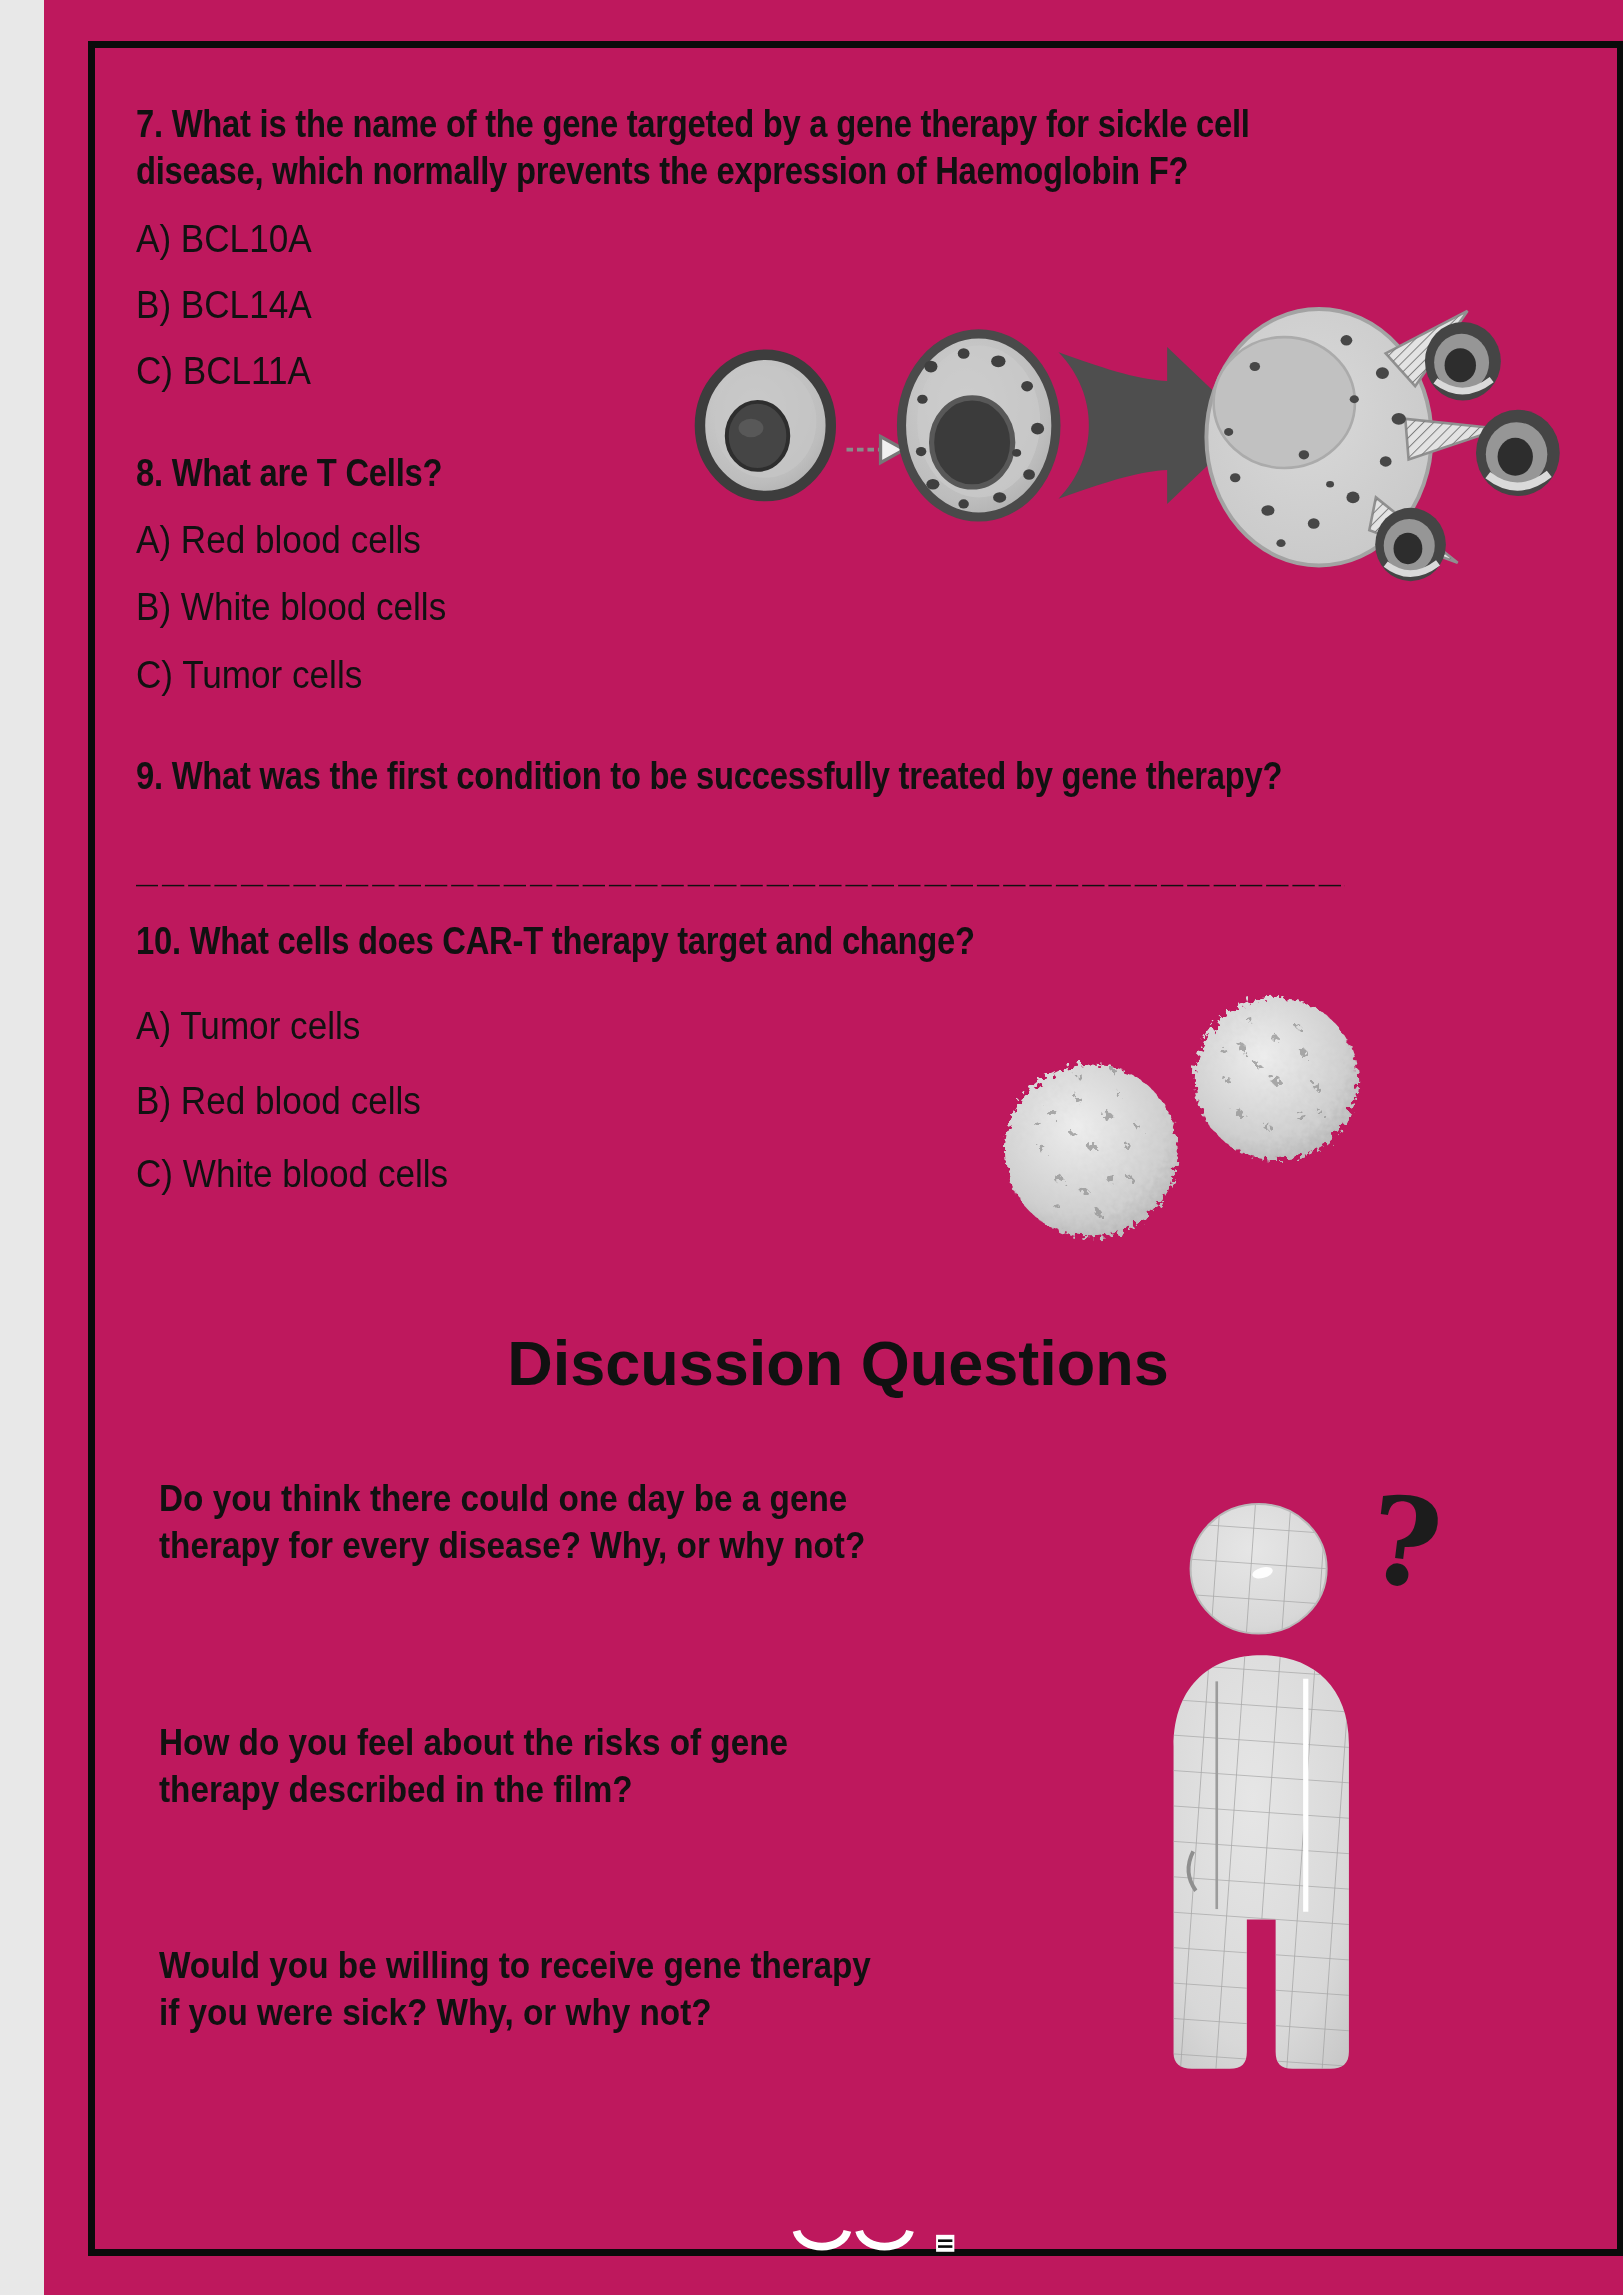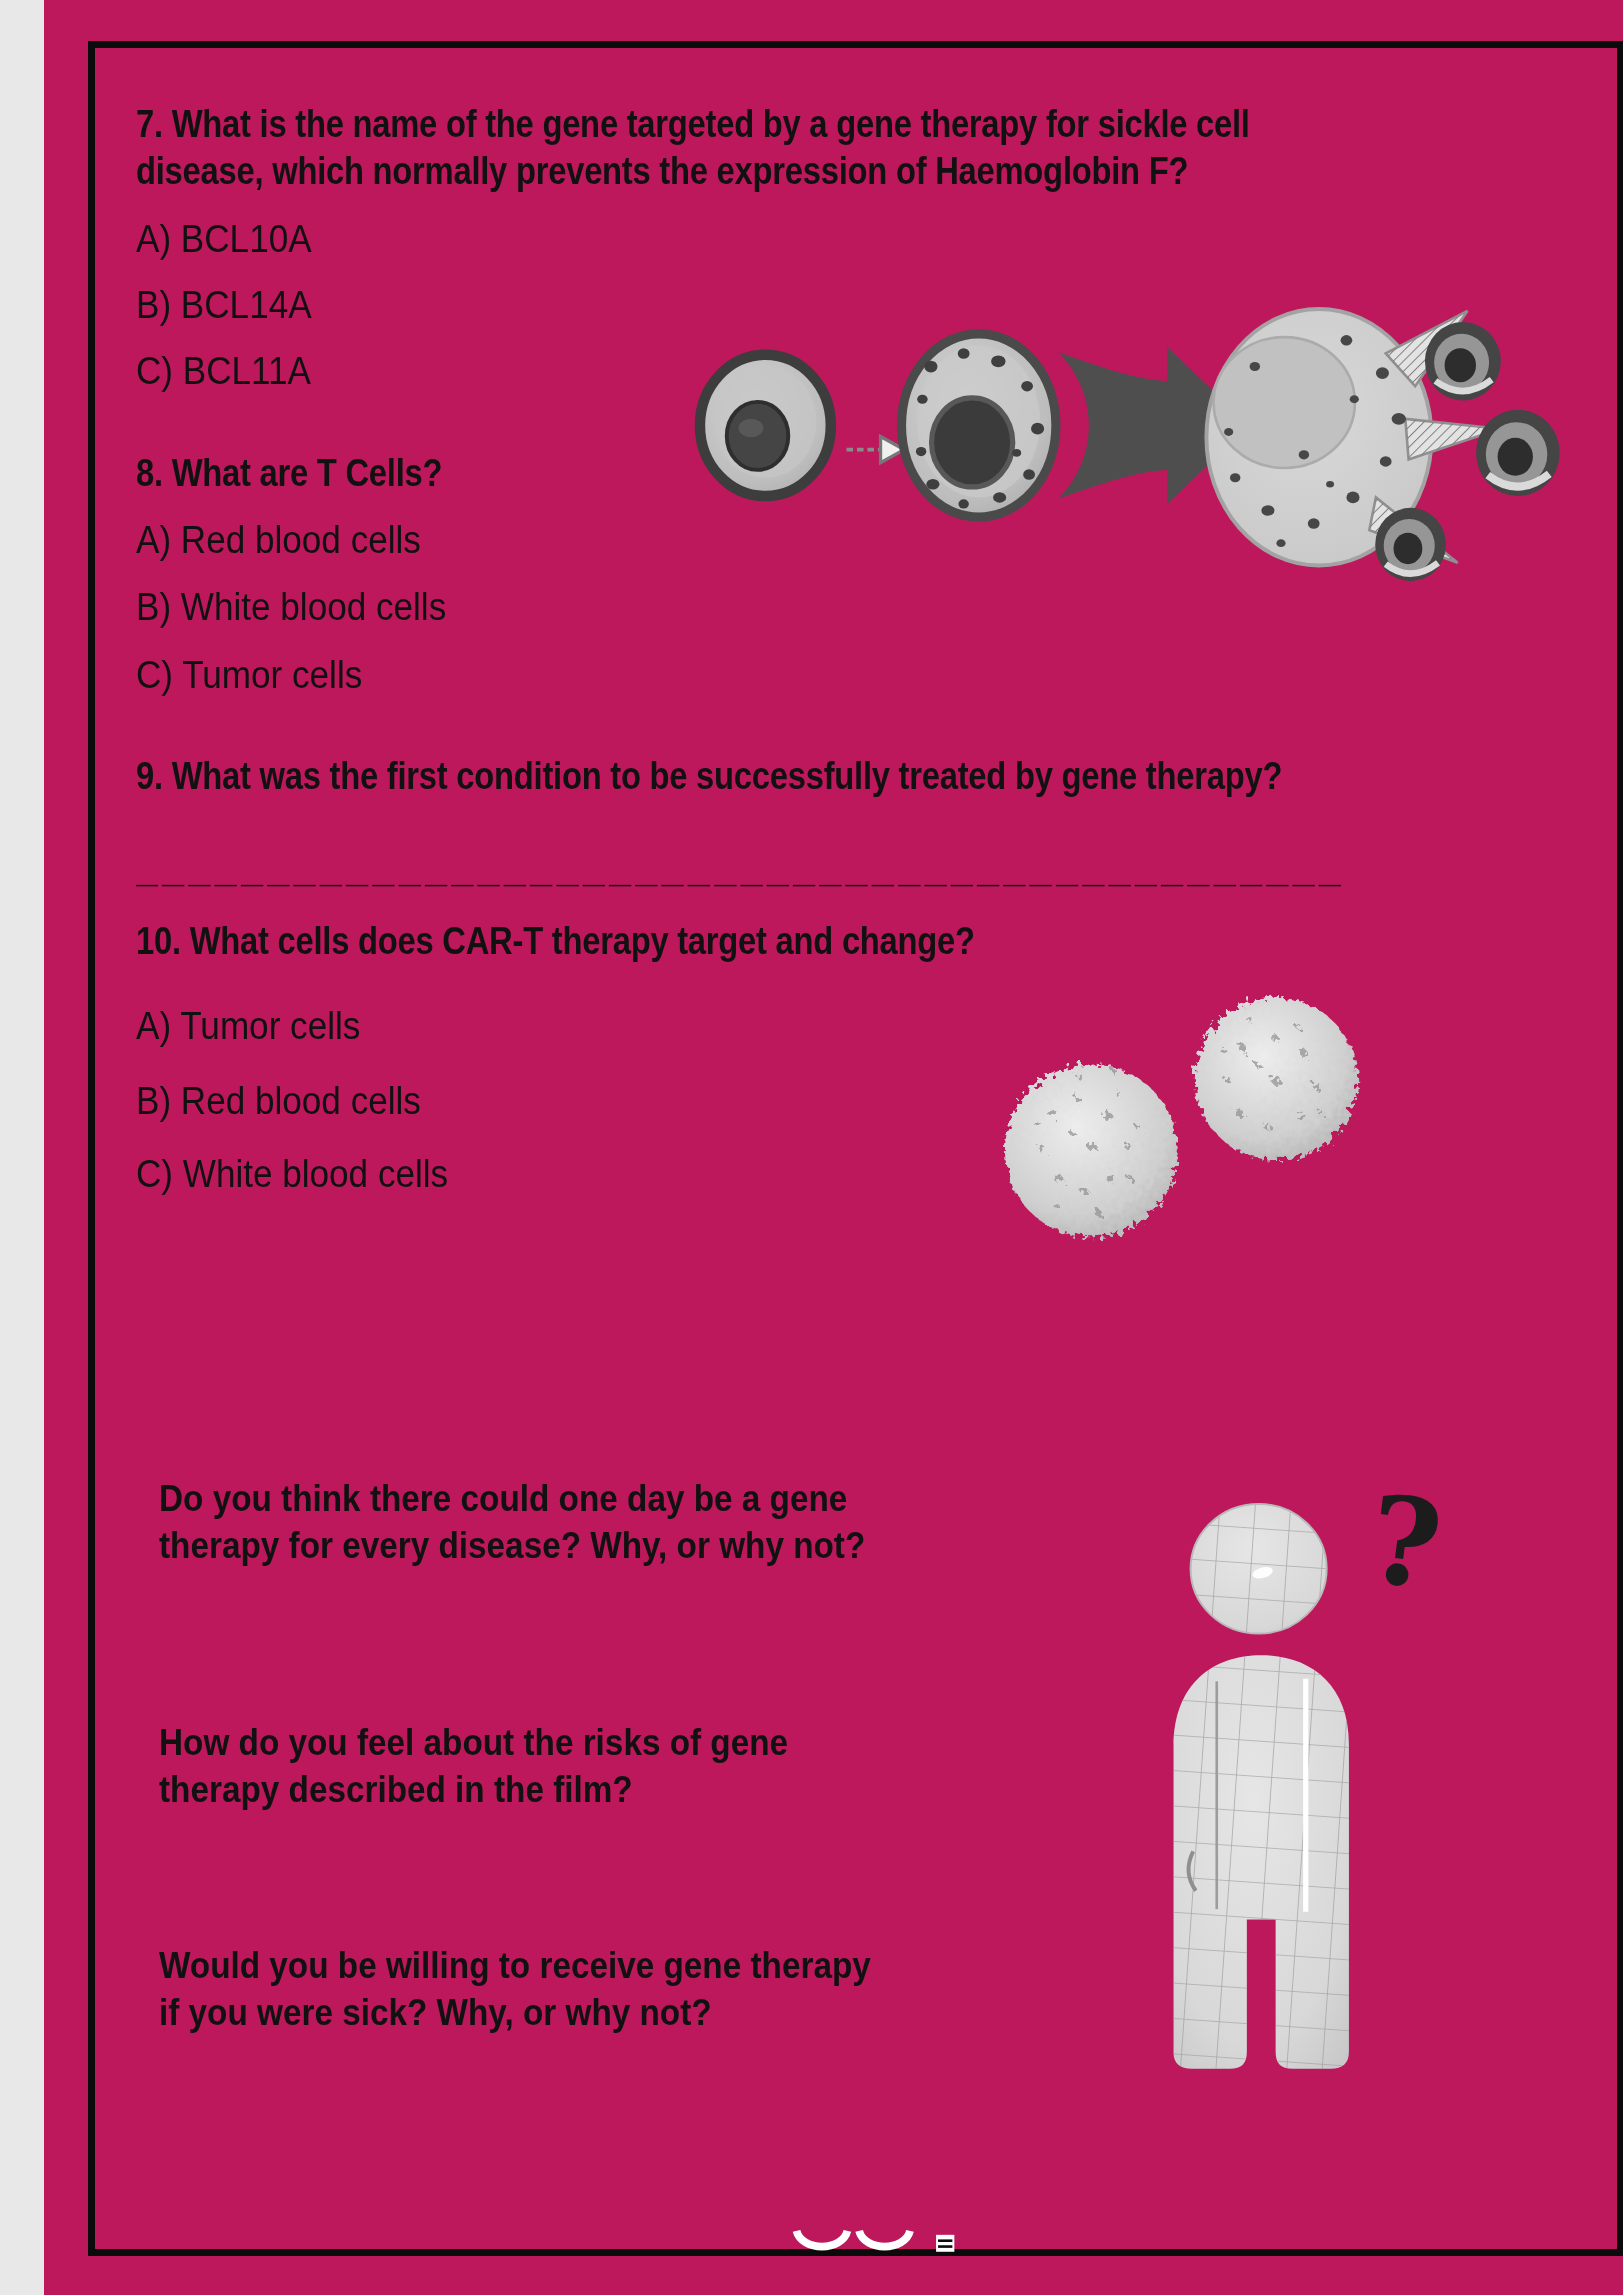--- a/index.html
+++ b/index.html
@@ -231,20 +231,21 @@
           <circle cx="432" cy="150" r="7"></circle>
         <circle cx="405" cy="128" r="4"></circle>
           <circle cx="468" cy="70" r="4"></circle>
           <circle cx="500" cy="200" r="4"></circle>
         <circle cx="392" cy="58" r="4"></circle>
           <circle cx="352" cy="105" r="4"></circle>
       </g>
     </g>
   </svg>
 
+  <div class="main-heading">Discussion Questions</div>
 
   <div class="dq-line" style="top:1478px">Do you think there could one day be a gene</div>
   <div class="dq-line" style="top:1525px">therapy for every disease? Why, or why not?</div>
 
   <div class="dq-line" style="top:1722px">How do you feel about the risks of gene</div>
   <div class="dq-line" style="top:1769px">therapy described in the film?</div>
 
   <div class="dq-line" style="top:1945px">Would you be willing to receive gene therapy</div>
   <div class="dq-line" style="top:1992px">if you were sick? Why, or why not?</div>
 

